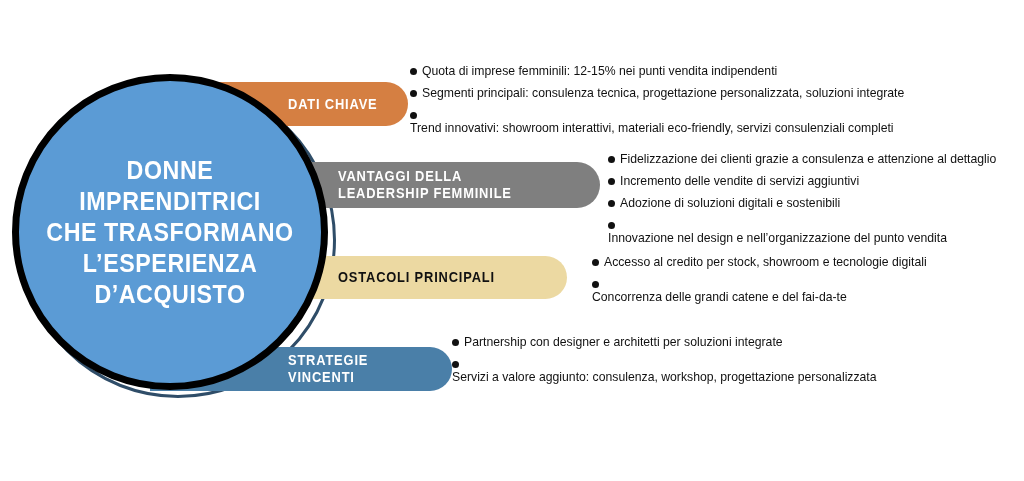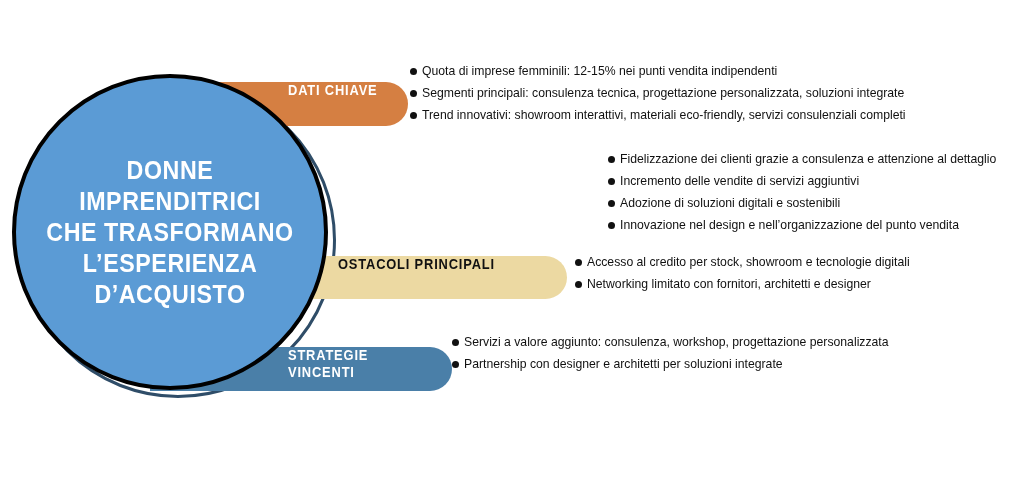--- a/index.html
+++ b/index.html
@@ -40,21 +40,21 @@
     background: transparent;
   }
   .circle-main {
     position: absolute;
     left: 4px;
     top: 4px;
     width: 316px;
     height: 316px;
     border-radius: 50%;
     background: #5b9bd5;
-    border: 4px solid #000000;
+    border: 7px solid #000000;
     box-sizing: border-box;
     display: flex;
     align-items: center;
     justify-content: center;
     z-index: 3;
   }
   .circle-title {
     color: #ffffff;
     font-family: "Liberation Sans", sans-serif;
     font-weight: 700;
@@ -65,20 +65,21 @@
     text-transform: uppercase;
     white-space: pre-line;
     padding: 0 10px;
     transform: scaleX(0.93);
   }
 
   
   .pill {
     position: absolute;
     display: flex;
+    align-items: center;
     box-sizing: border-box;
     z-index: 1;
     border-top-right-radius: 999px;
     border-bottom-right-radius: 999px;
   }
   .pill-label {
     font-family: "Liberation Sans", sans-serif;
     font-weight: 700;
     font-size: 14px;
     letter-spacing: 0.9px;
@@ -109,49 +110,53 @@
   .bullet-row {
     display: flex;
     align-items: flex-start;
     margin-bottom: 4px;
     color: #111111;
     font-family: "Liberation Sans", sans-serif;
     font-size: 13px;
     line-height: 18px;
     white-space: nowrap;
   }
-  .bullet-row:last-child { margin-bottom: 0; }
+  .bullet-row:last-child { margin-bottom: 0; flex-direction: column; }
   .bullet-dot {
     flex: 0 0 auto;
     width: 7px;
     height: 7px;
     border-radius: 50%;
     background: #111111;
     margin-top: 6px;
     margin-right: 5px;
   }
   .bullet-text {
     transform: scaleX(0.94);
     transform-origin: left center;
   }
 
   .bullets-dati      { left: 410px; top: 62px; }
   .bullets-vantaggi  { left: 608px; top: 150px; }
-  .bullets-ostacoli  { left: 575px; top: 253px; }
+  .bullets-ostacoli  { left: 592px; top: 253px; }
   .bullets-strategie { left: 452px; top: 333px; }
 </style>
 </head>
 <body>
 
 <div id="infographic">
 
   <div class="pill pill-dati">
     <span class="pill-label">DATI CHIAVE</span>
   </div>
 
+  <div class="pill pill-vantaggi">
+    <span class="pill-label">VANTAGGI DELLA
+LEADERSHIP FEMMINILE</span>
+  </div>
 
   <div class="pill pill-strategie">
     <span class="pill-label">STRATEGIE VINCENTI</span>
   </div>
 
   <div class="pill pill-ostacoli">
     <span class="pill-label">OSTACOLI PRINCIPALI</span>
   </div>
 
   <div class="circle-group">
@@ -199,28 +204,28 @@
     </div>
   </div>
 
   <div class="bullets bullets-ostacoli">
     <div class="bullet-row">
       <span class="bullet-dot"></span>
       <span class="bullet-text">Accesso al credito per stock, showroom e tecnologie digitali</span>
     </div>
     <div class="bullet-row">
       <span class="bullet-dot"></span>
-      <span class="bullet-text">Networking limitato con fornitori, architetti e designer</span>
+      <span class="bullet-text">Concorrenza delle grandi catene e del fai-da-te</span>
     </div>
   </div>
 
   <div class="bullets bullets-strategie">
     <div class="bullet-row">
       <span class="bullet-dot"></span>
+      <span class="bullet-text">Partnership con designer e architetti per soluzioni integrate</span>
+    </div>
+    <div class="bullet-row">
+      <span class="bullet-dot"></span>
       <span class="bullet-text">Servizi a valore aggiunto: consulenza, workshop, progettazione personalizzata</span>
     </div>
-    <div class="bullet-row">
-      <span class="bullet-dot"></span>
-      <span class="bullet-text">Partnership con designer e architetti per soluzioni integrate</span>
-    </div>
   </div>
 
 </div>
 
 </body></html>

